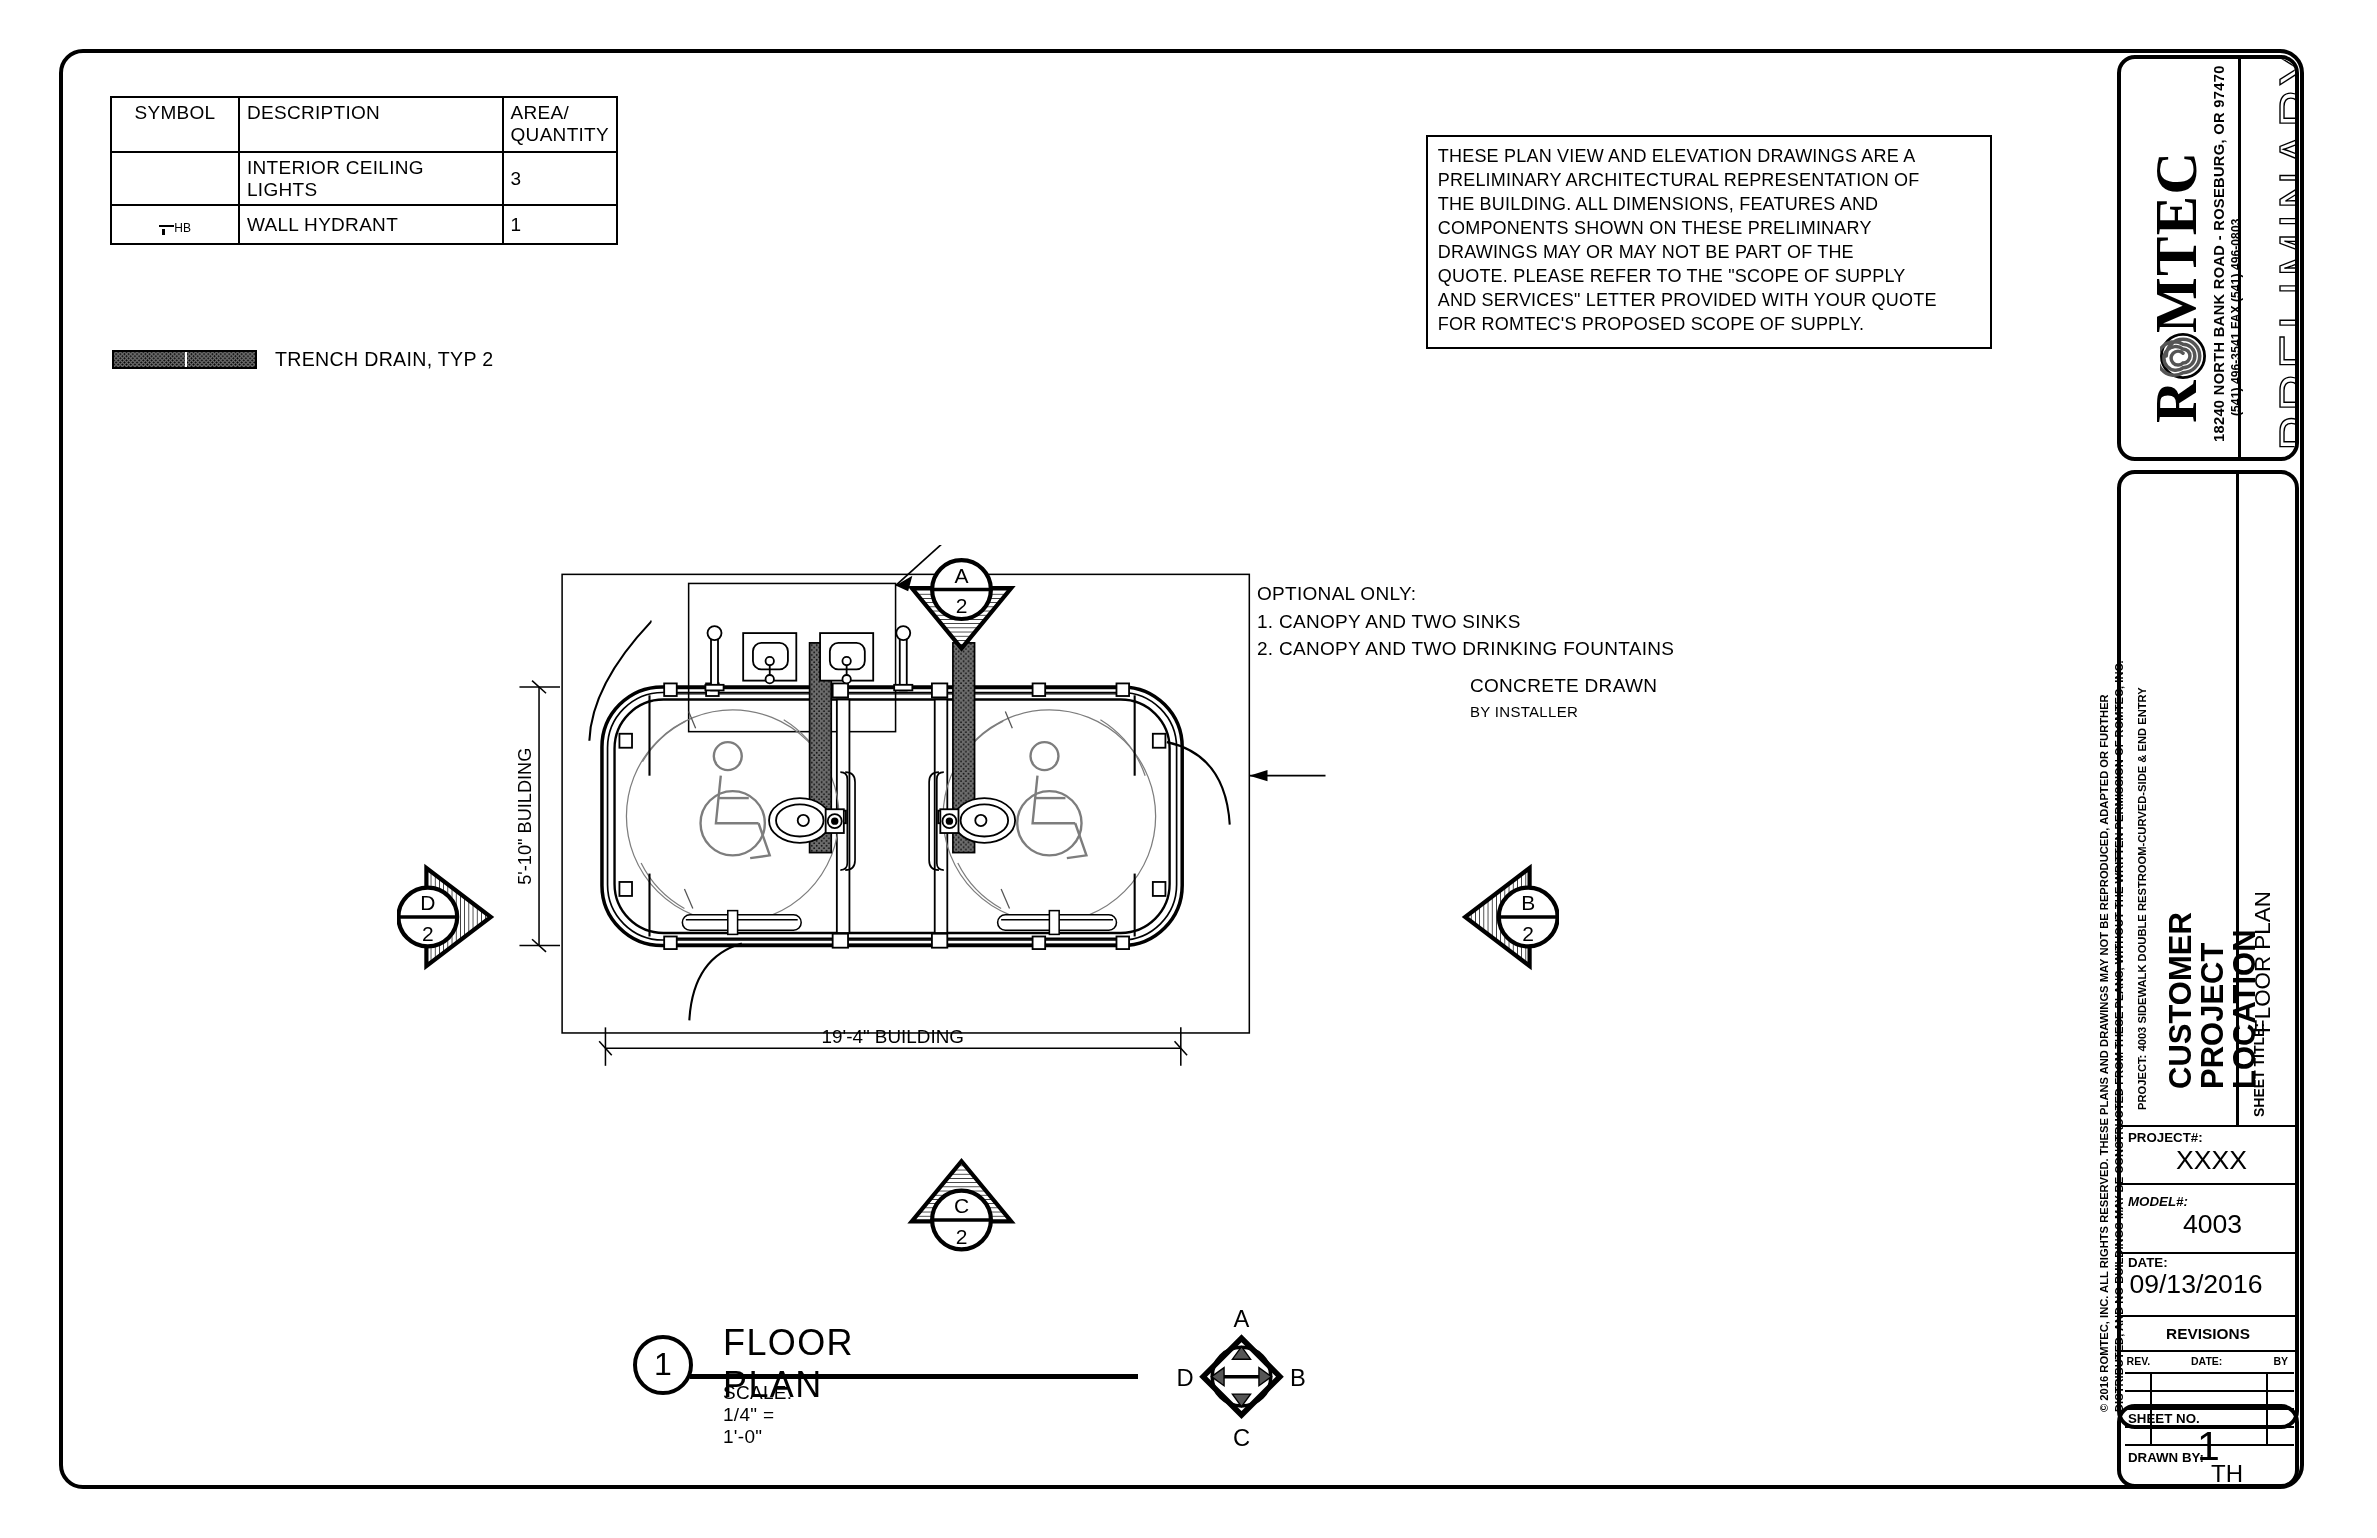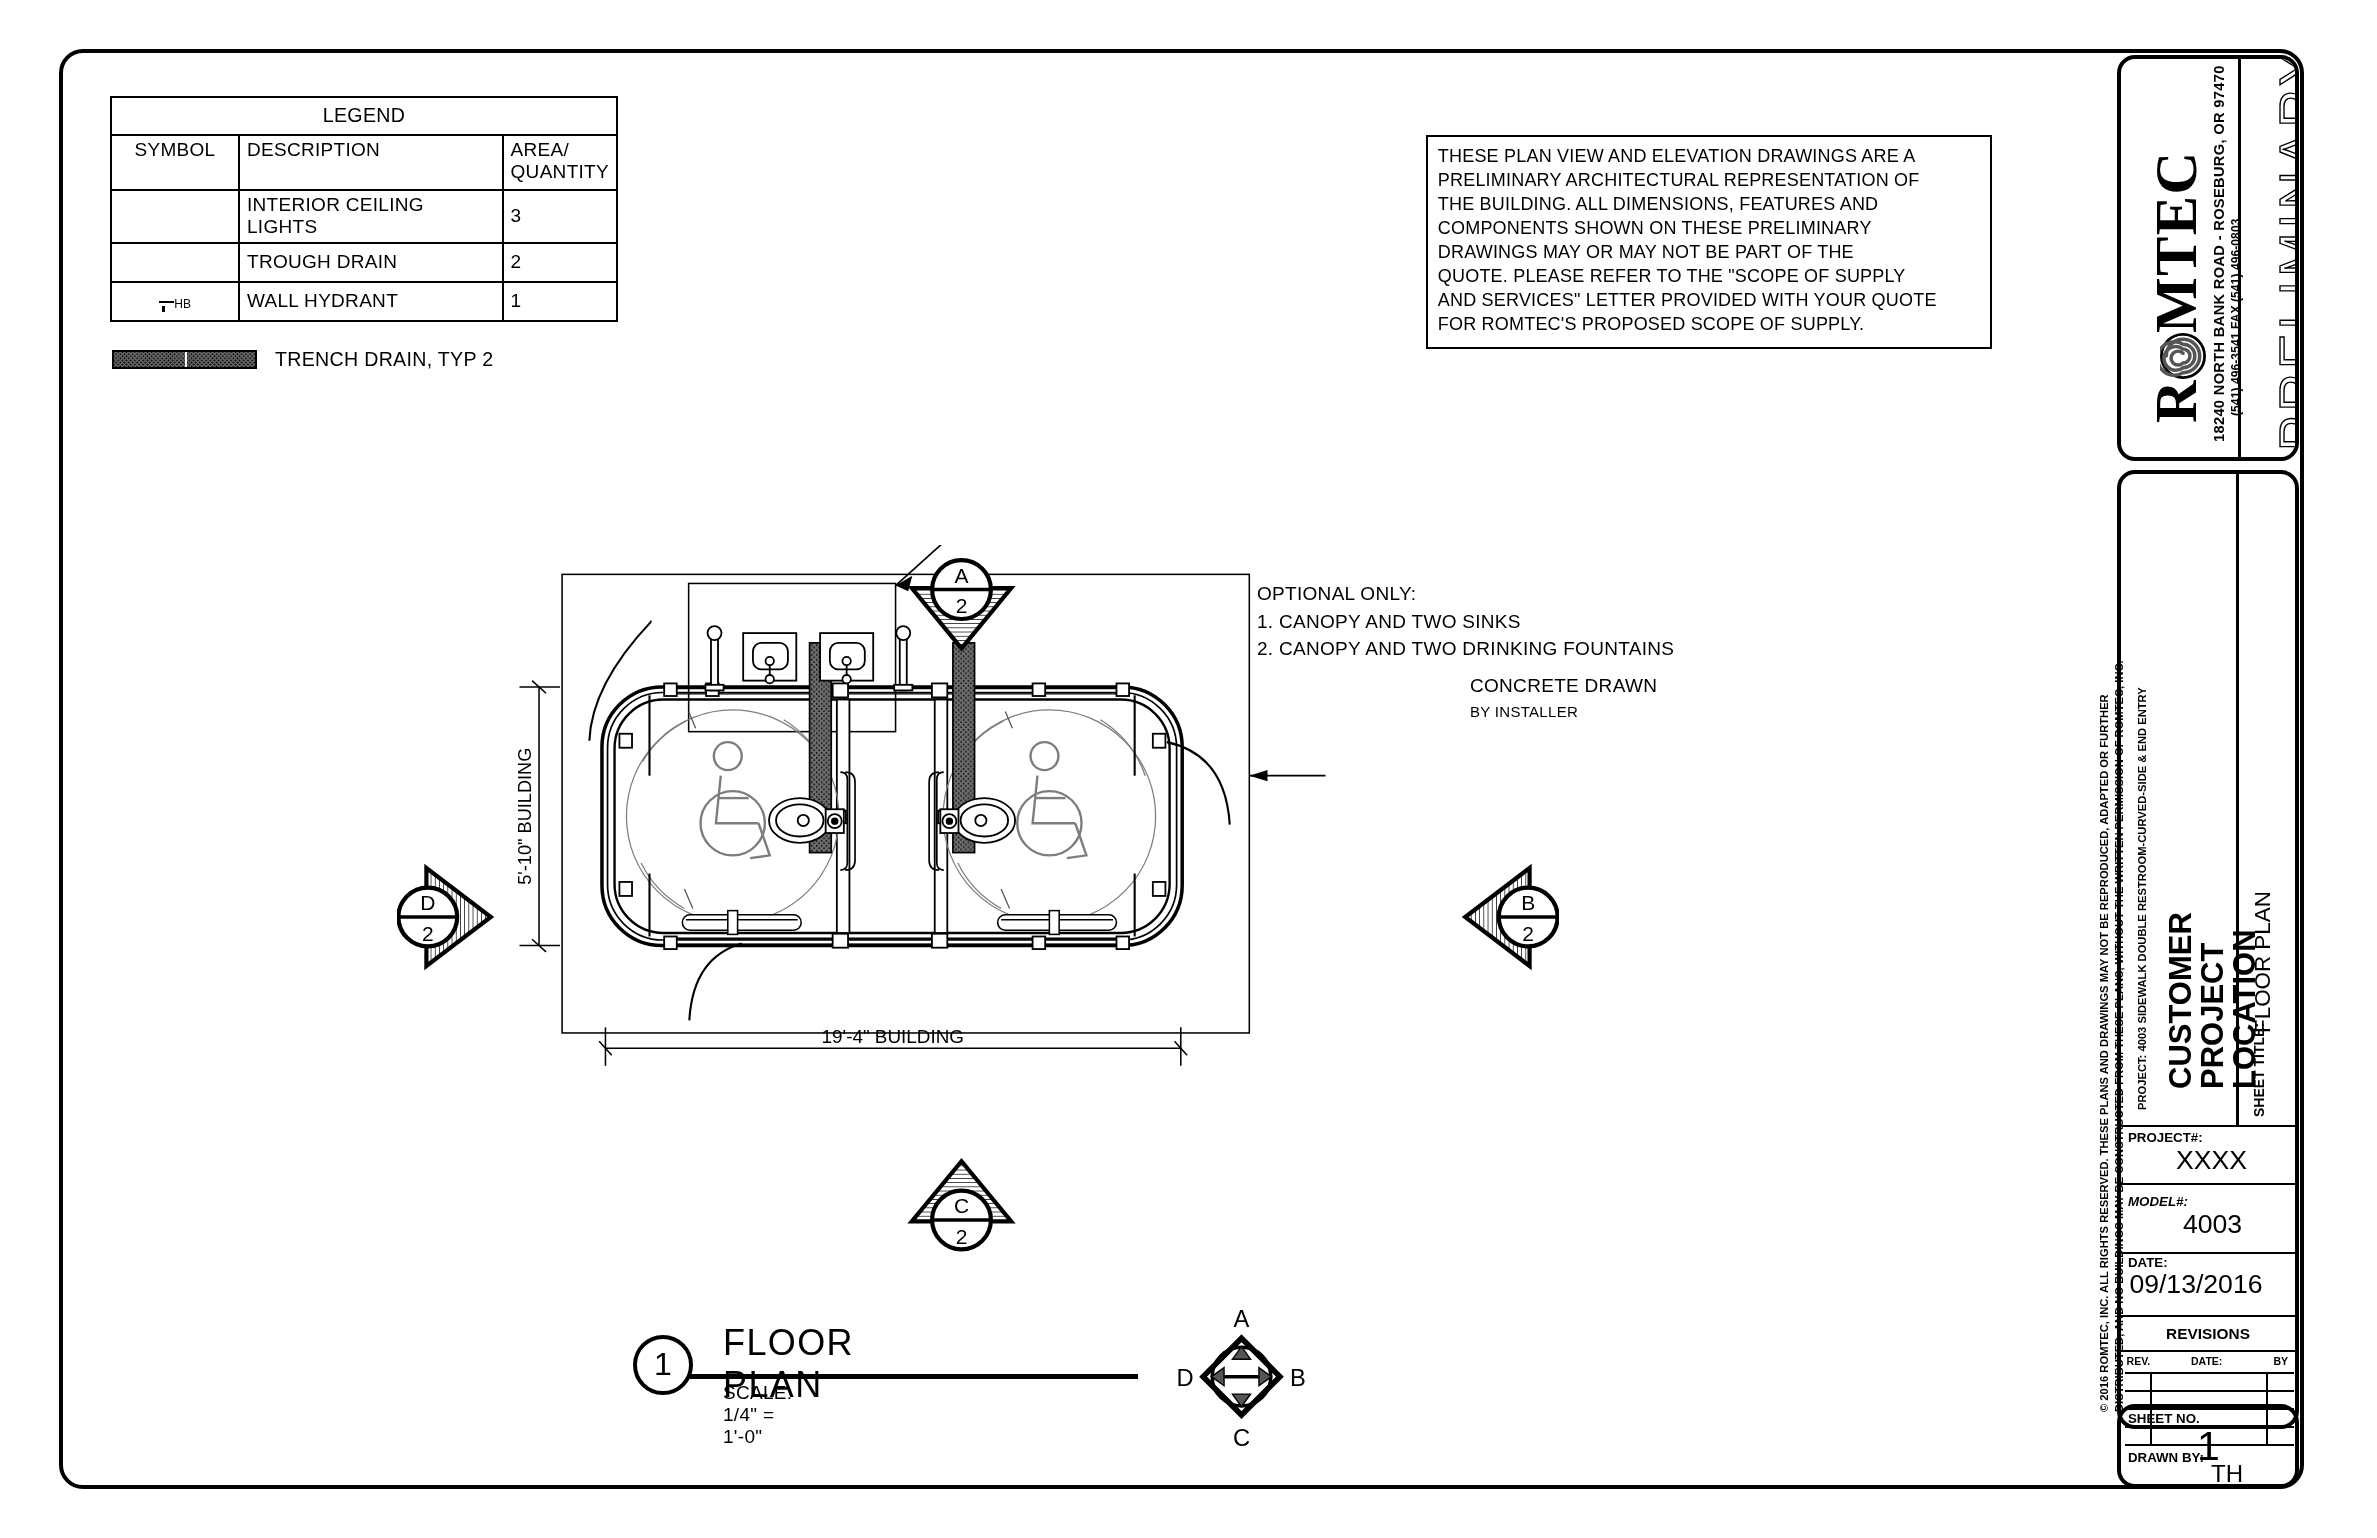--- a/index.html
+++ b/index.html
@@ -120,40 +120,32 @@
   .compass{ position:absolute; left:1140px; top:1302px; width:203px; height:150px; }
 </style>
 </head>
 <body>
 
 <div class="sheet-border"></div>
 
 <div class="legend">
   <table>
     <tbody>
-        <tr>
-      <td class="title" colspan="3">LEGEND</td>
-    </tr>
     <tr class="hdr">
       <td class="c-sym">SYMBOL</td>
       <td>DESCRIPTION</td>
       <td class="c-qty">
         <div>AREA/</div>
         <div>QUANTITY</div>
       </td>
     </tr>
     <tr class="row">
       <td class="c-sym"></td>
       <td>INTERIOR CEILING LIGHTS</td>
       <td class="c-qty">3</td>
-    </tr>
-    <tr class="row">
-      <td class="c-sym"></td>
-      <td>TROUGH DRAIN</td>
-      <td class="c-qty">2</td>
     </tr>
     <tr class="row">
       <td class="c-sym">
         <span class="sym-hb"><span class="tee"></span><span>HB</span></span>
       </td>
       <td>WALL HYDRANT</td>
       <td class="c-qty">1</td>
     </tr>
   </tbody>
     </table>

